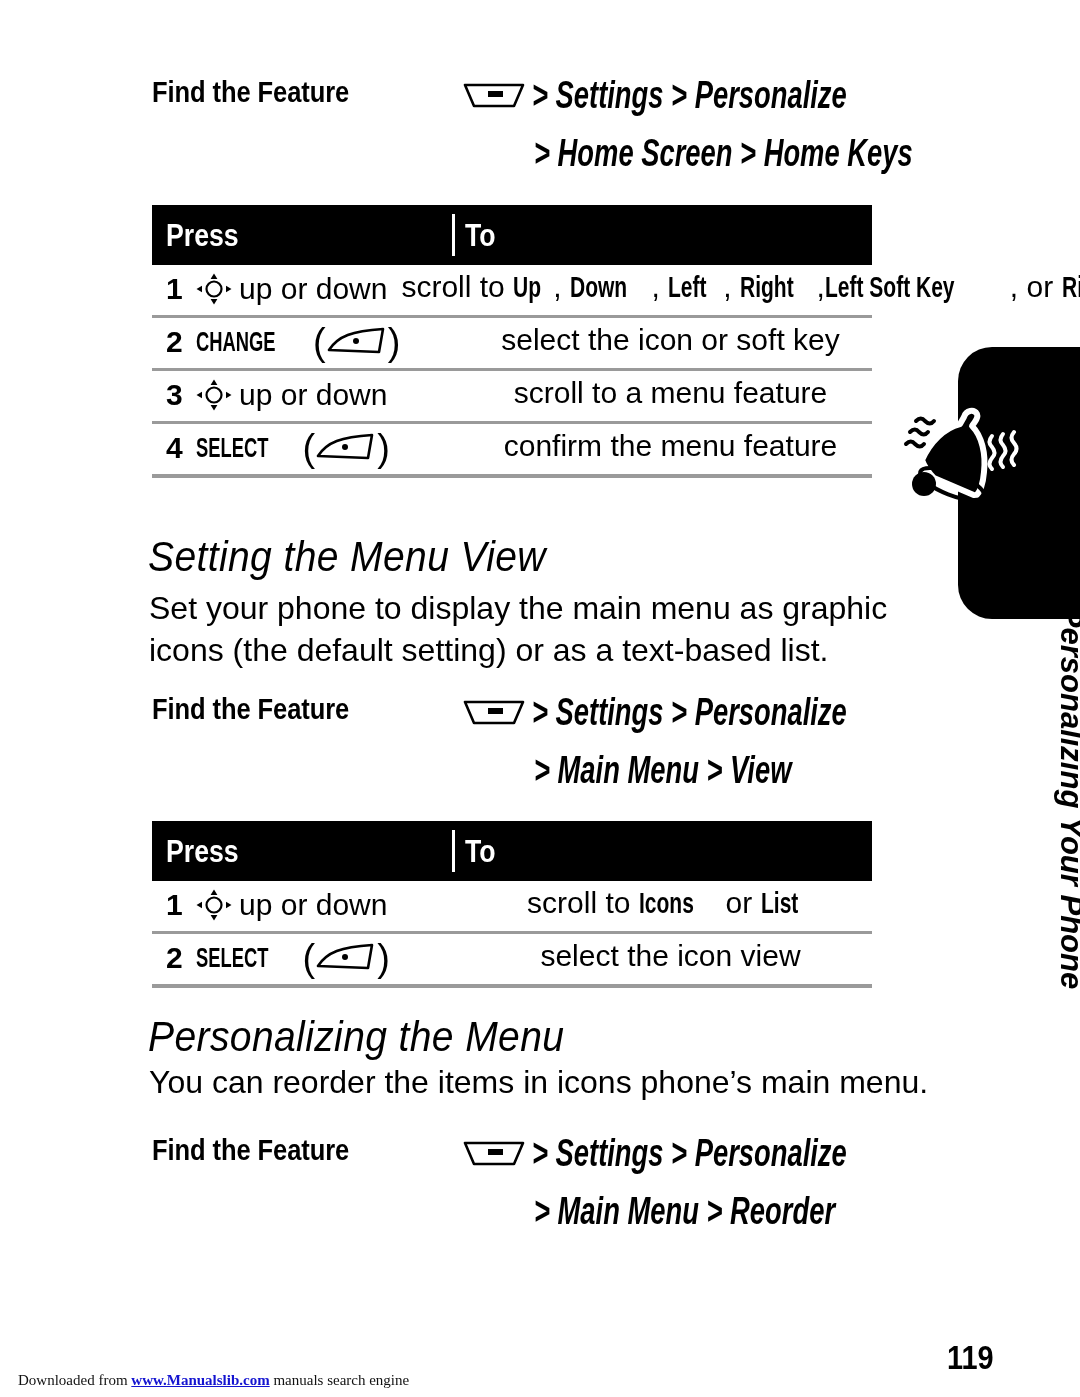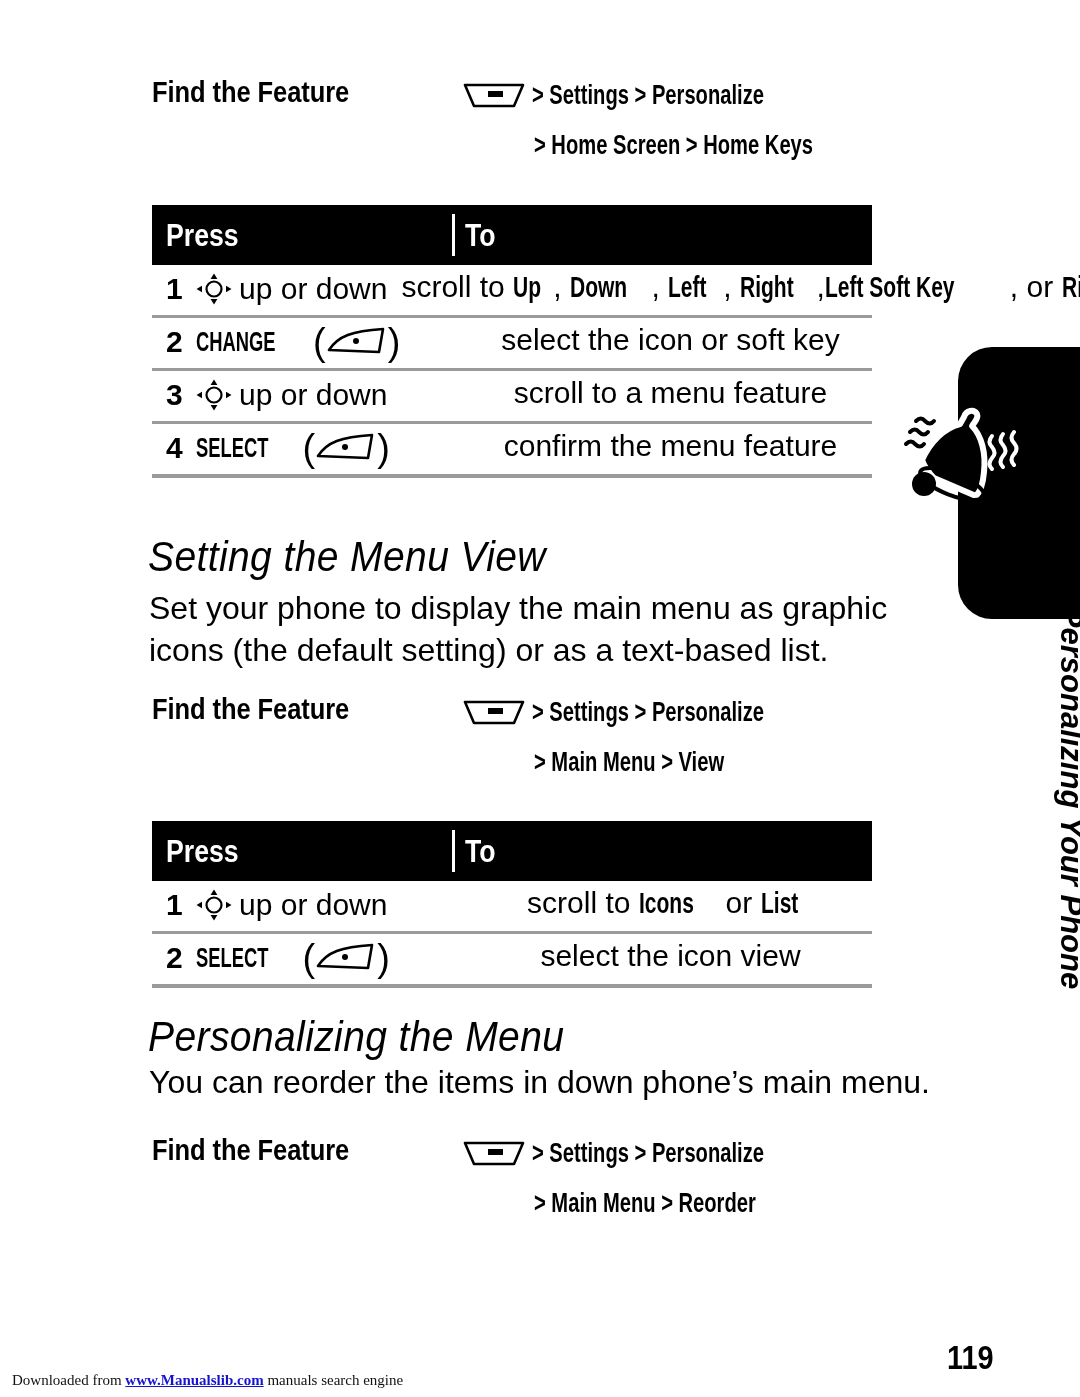--- a/index.html
+++ b/index.html
@@ -47,31 +47,32 @@
     top: 0;
     width: 430px;
   }
   .fft-line1 {
     display: flex;
     align-items: center;
     height: 38px;
     white-space: nowrap;
   }
   .fft-line2 {
-    margin-top: 12px;
+    margin-top: 20px;
     margin-left: 72px;
     height: 38px;
     white-space: nowrap;
     display: flex;
     align-items: center;
   }
   .pathtext {
-    font-size: 28px;
-    font-weight: bold;
-    white-space: nowrap;
+    font-size: 38px;
+    font-weight: bold;
+    white-space: nowrap;
+    font-style: italic;
   }
   .pathtext .cond { transform: scaleX(0.72); }
 
   
   .menukey {
     display: inline-block;
     width: 64px;
     height: 30px;
     margin-right: 6px;
     flex: none;
@@ -241,21 +242,21 @@
   .pagenum {
     position: absolute;
     right: 78px;
     top: 1338px;
     font-size: 34px;
     font-weight: bold;
   }
   .pagenum .cond { transform: scaleX(0.85); }
   .dl-note {
     position: absolute;
-    left: 12px;
+    left: 18px;
     top: 1372px;
     font-size: 15px;
     font-family: "Liberation Serif", serif;
     color: #111;
     white-space: nowrap;
   }
   .dl-note a {
     color: #1414d0;
     text-decoration: underline;
     font-weight: bold;
@@ -445,21 +446,21 @@
     </div>
     <div class="tcell-to">
       <div class="tocell-line">select the icon view</div>
     </div>
   </div>
 </div>
 
 <h1 class="chapter-h" style="top:985px;">
   <span class="cond">Personalizing the Menu</span>
 </h1>
-<div class="bodytext" style="top:1062px;">You can reorder the items in down phone’s main menu.</div>
+<div class="bodytext" style="top:1062px;">You can reorder the items in icons phone’s main menu.</div>
 
 <div class="fft" style="top:1134px;">
   <div class="fft-label">
     <span class="cond">Find the Feature</span>
   </div>
   <div class="fft-path">
     <div class="fft-line1">
       <span class="menukey">
         <svg viewBox="0 0 64 30" width="64" height="30" aria-hidden="true">
           <path d="M3 5 L61 5 L52 26 L12 26 Z" fill="none" stroke="#000" stroke-width="2.6" stroke-linejoin="round"></path>

